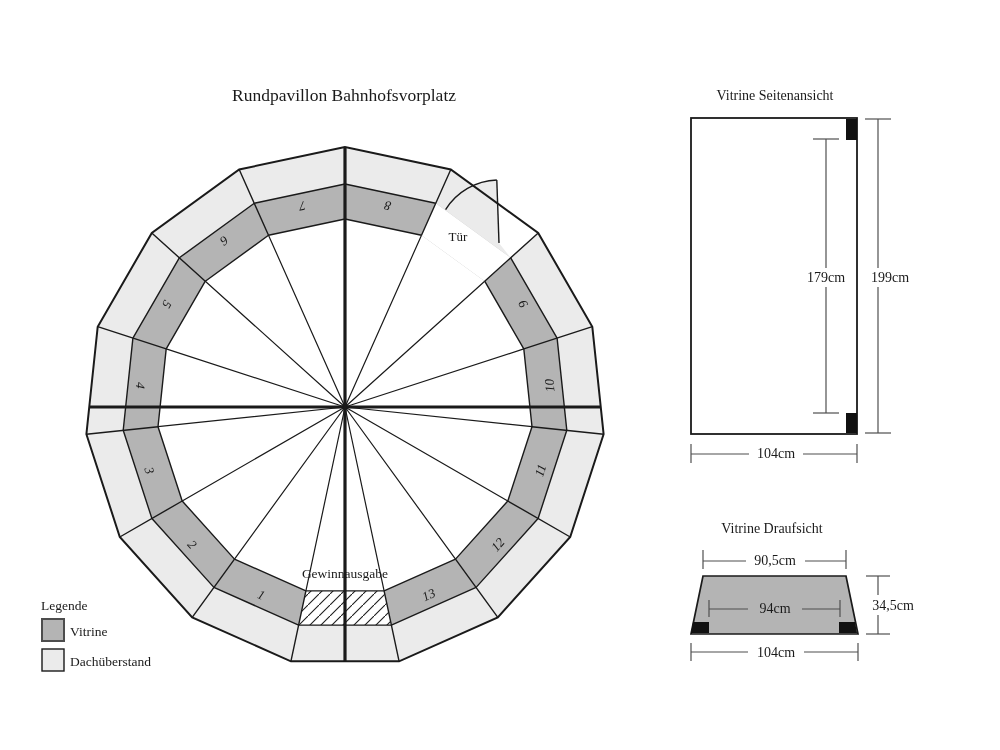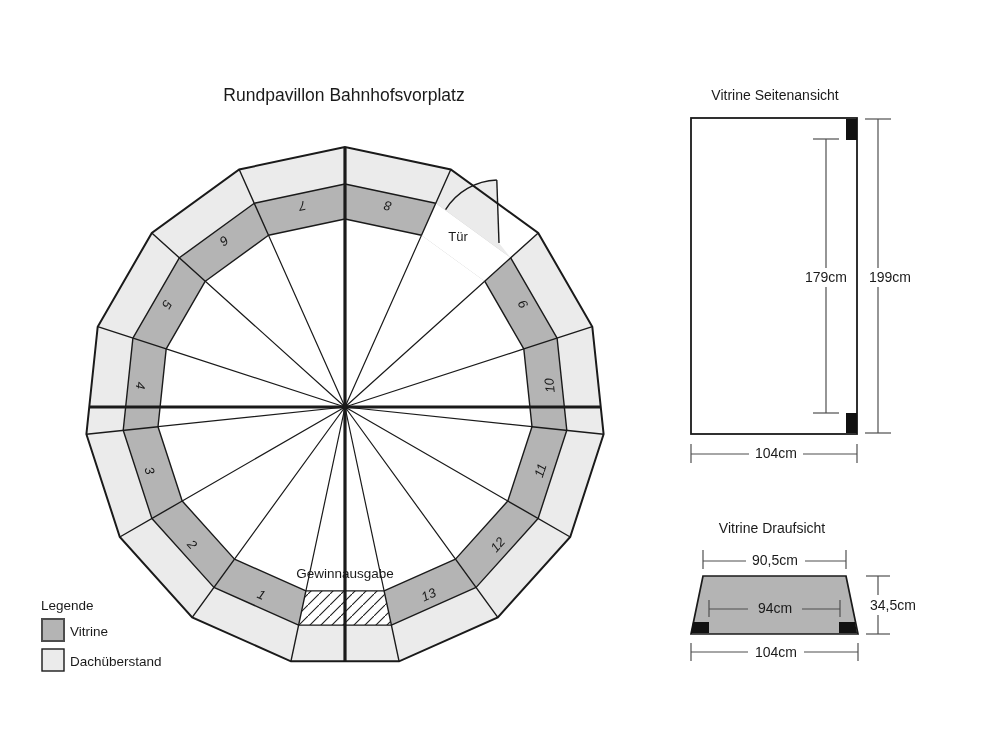--- a/index.html
+++ b/index.html
@@ -1,17 +1,17 @@
 <!DOCTYPE html>
 <html><head>
 <meta charset="utf-8">
 <style>
   html,body{margin:0;padding:0;background:#ffffff;}
   .page{position:relative;width:1000px;height:750px;background:#ffffff;overflow:hidden;
-        font-family:Liberation Sans, sans-serif;}
+        font-family:Liberation Serif, serif;}
   svg{display:block;}
   text{fill:#1a1a1a;}
   .main-title{font-size:17.5px;}
   .view-title{font-size:14px;}
   .dim-label{font-size:14px;}
   .seg-label{font-size:13px;font-style:italic;}
   .plain-label{font-size:13px;}
   .payout-label{font-size:13.5px;}
   .legend-title{font-size:13.5px;}
   .legend-label{font-size:13.5px;}

